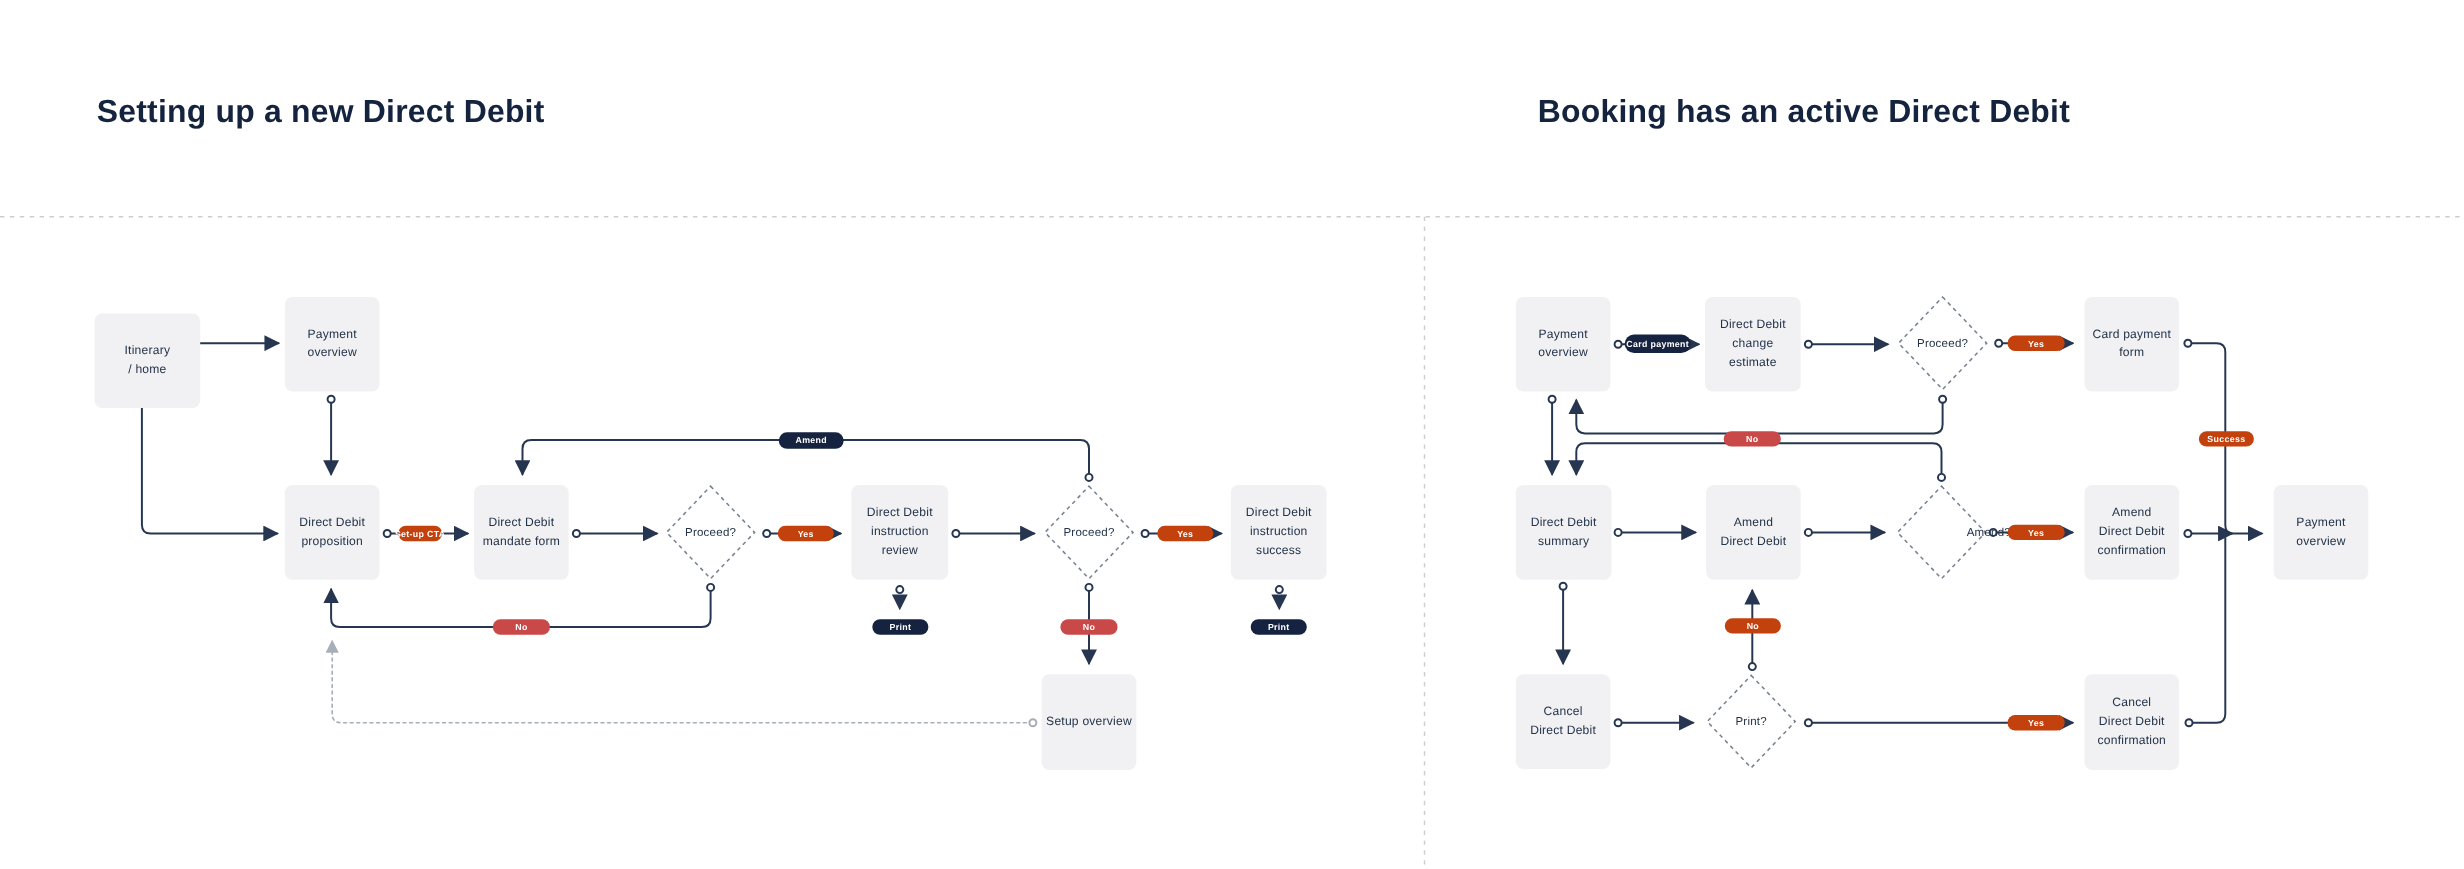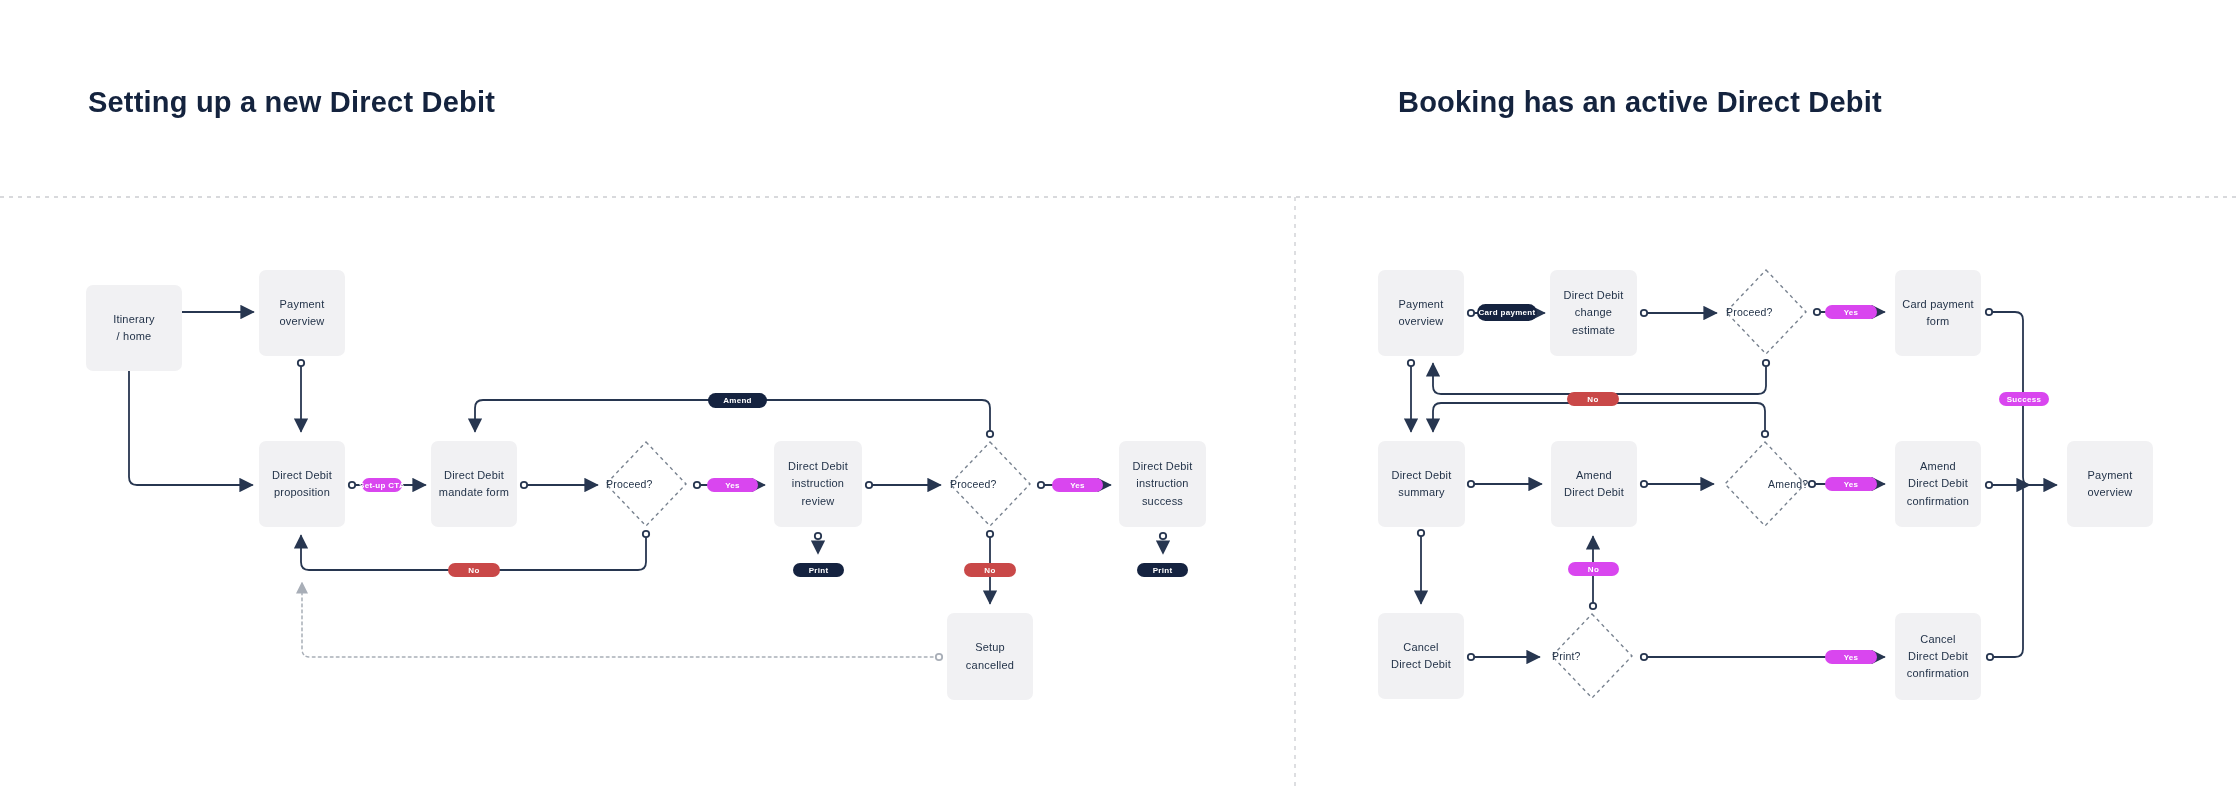--- a/index.html
+++ b/index.html
@@ -21,30 +21,30 @@
   .dot{fill:#ffffff;stroke:#273650;stroke-width:1.8}
   .dot.gray{stroke:#a8aeb7}
   .diamond{fill:#ffffff;stroke:#78828f;stroke-width:1.4;stroke-dasharray:3.5 3.5}
   .box{
     position:absolute;background:#f1f1f3;border-radius:7px;color:#233349;
     display:flex;align-items:center;justify-content:center;text-align:center;
     font-size:11px;line-height:1.55;white-space:pre-line;letter-spacing:.2px;
     padding:4px;box-sizing:border-box;
   }
   .dlabel{
-    position:absolute;width:80px;font-size:10.5px;
+    position:absolute;width:80px;text-align:center;font-size:10.5px;
     color:#233349;letter-spacing:.2px;line-height:16px;
   }
   .pill{
     position:absolute;border-radius:99px;color:#ffffff;
     display:flex;align-items:center;justify-content:center;
     font-size:8px;font-weight:700;letter-spacing:.3px;white-space:nowrap;
     box-sizing:border-box;
   }
-  .pill.green{background:#d946ef}
+  .pill.green{background:#c2410c}
   .pill.red{background:#c94848}
   .pill.dark{background:#152340}
 </style>
 </head>
 <body>
 
 <div class="canvas">
 
   <h1 class="title" style="left:88px;top:86px">Setting up a new Direct Debit</h1>
   <h1 class="title" style="left:1398px;top:86px">Booking has an active Direct Debit</h1>
@@ -140,21 +140,21 @@
 overview</div>
   <div class="box" style="left:259px;top:441px;width:86px;height:86px">Direct Debit
 proposition</div>
   <div class="box" style="left:431px;top:441px;width:86px;height:86px">Direct Debit
 mandate form</div>
   <div class="box" style="left:774px;top:441px;width:88px;height:86px">Direct Debit
 instruction review</div>
   <div class="box" style="left:1119px;top:441px;width:87px;height:86px">Direct Debit
 instruction
 success</div>
-  <div class="box" style="left:947px;top:613px;width:86px;height:87px">Setup cancelled</div>
+  <div class="box" style="left:947px;top:613px;width:86px;height:87px">Setup overview</div>
 
   <div class="dlabel" style="left:606px;top:476px">Proceed?</div>
   <div class="dlabel" style="left:950px;top:476px">Proceed?</div>
 
   <div class="pill green" style="left:362px;top:478px;width:40px;height:14px">Set-up CTA</div>
   <div class="pill green" style="left:707px;top:478px;width:51px;height:14px">Yes</div>
   <div class="pill green" style="left:1052px;top:478px;width:51px;height:14px">Yes</div>
   <div class="pill dark" style="left:708px;top:393px;width:59px;height:15px">Amend</div>
   <div class="pill red" style="left:448px;top:563px;width:52px;height:14px">No</div>
   <div class="pill red" style="left:964px;top:563px;width:52px;height:14px">No</div>

